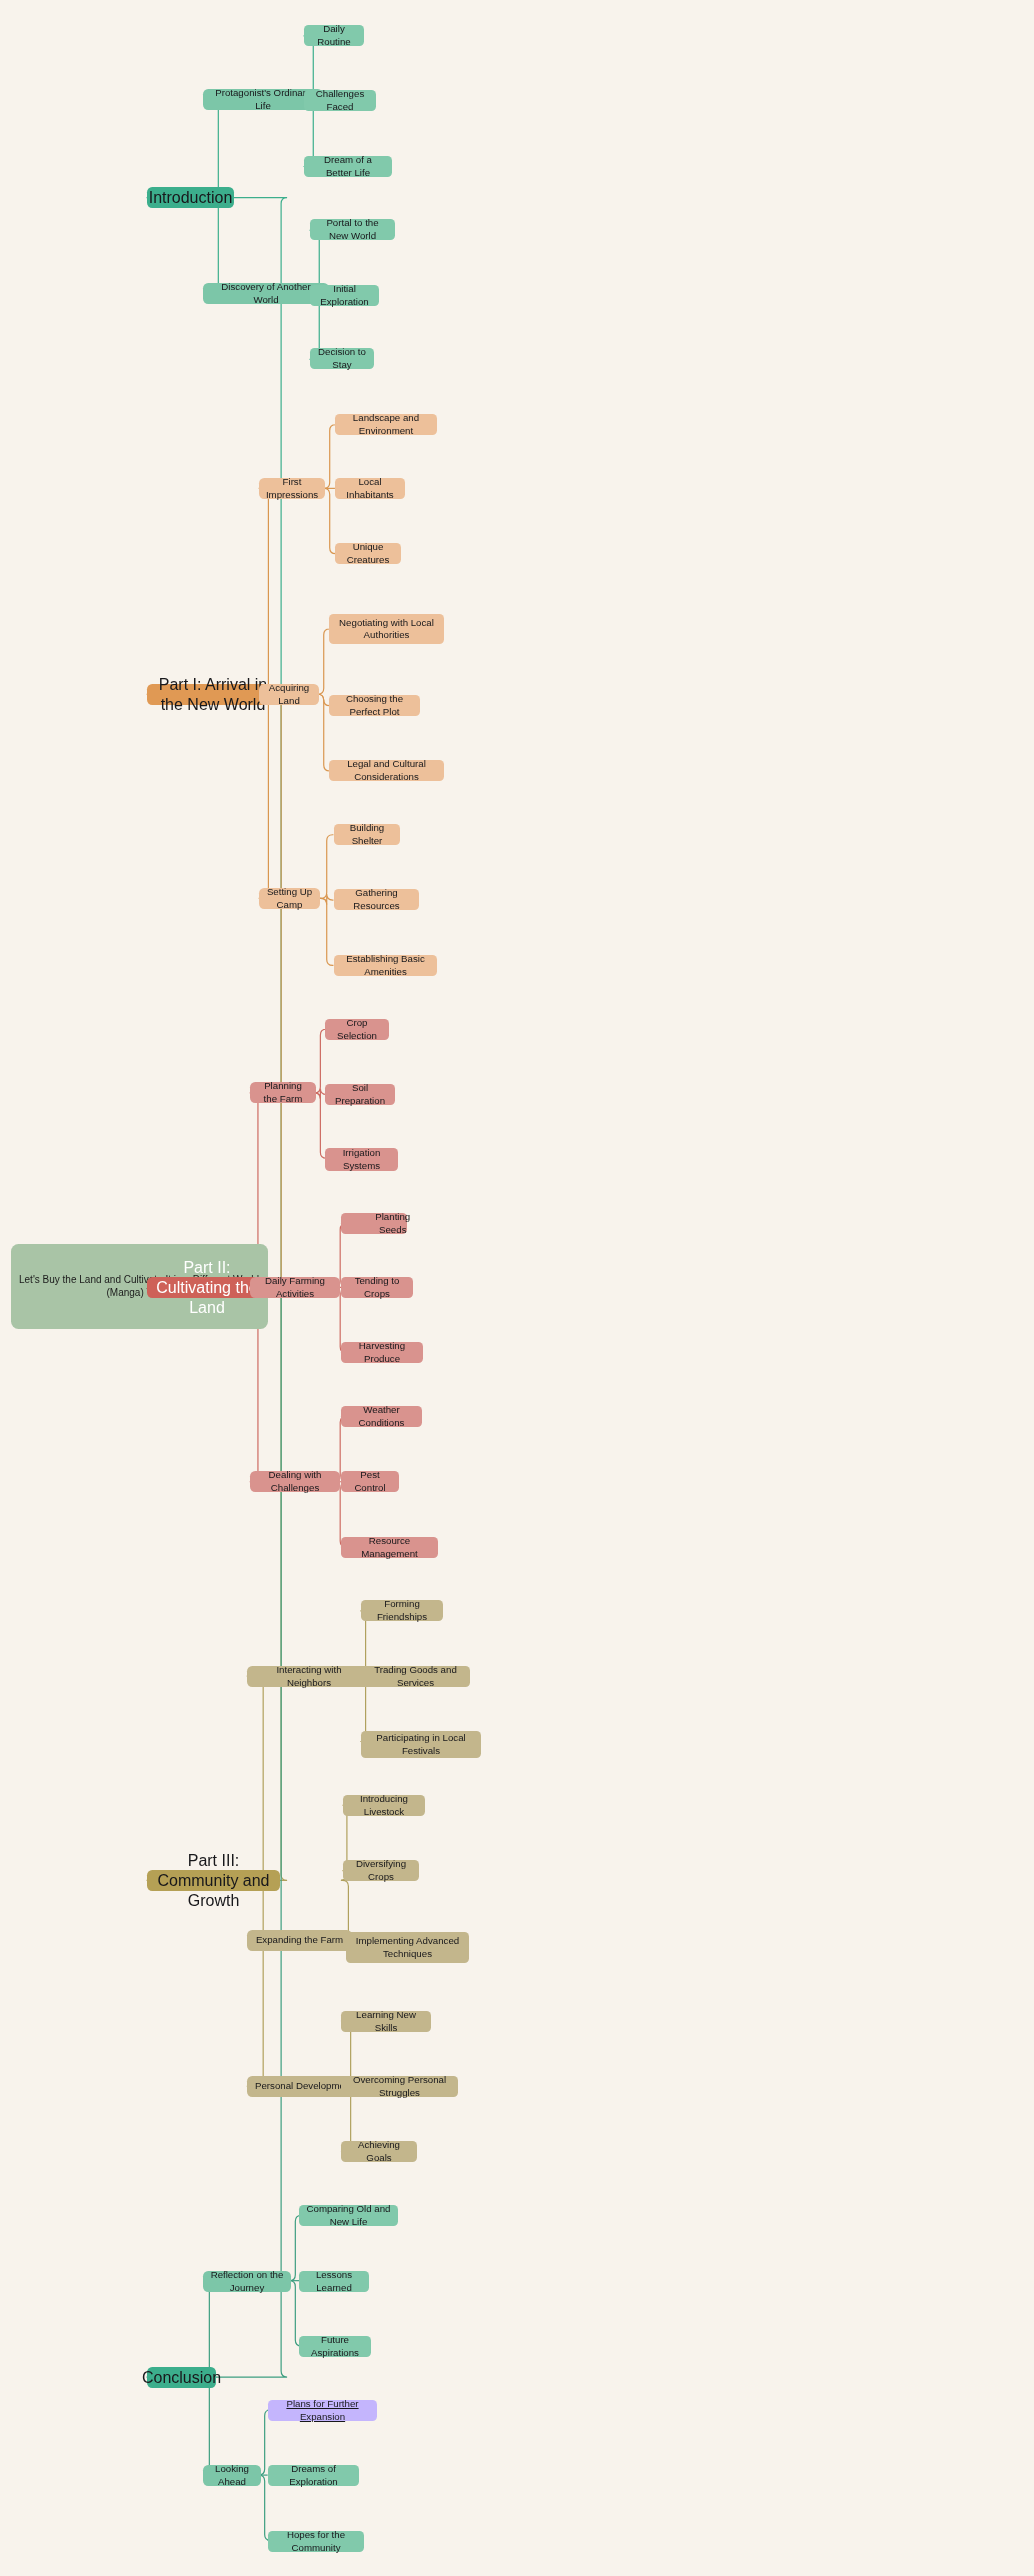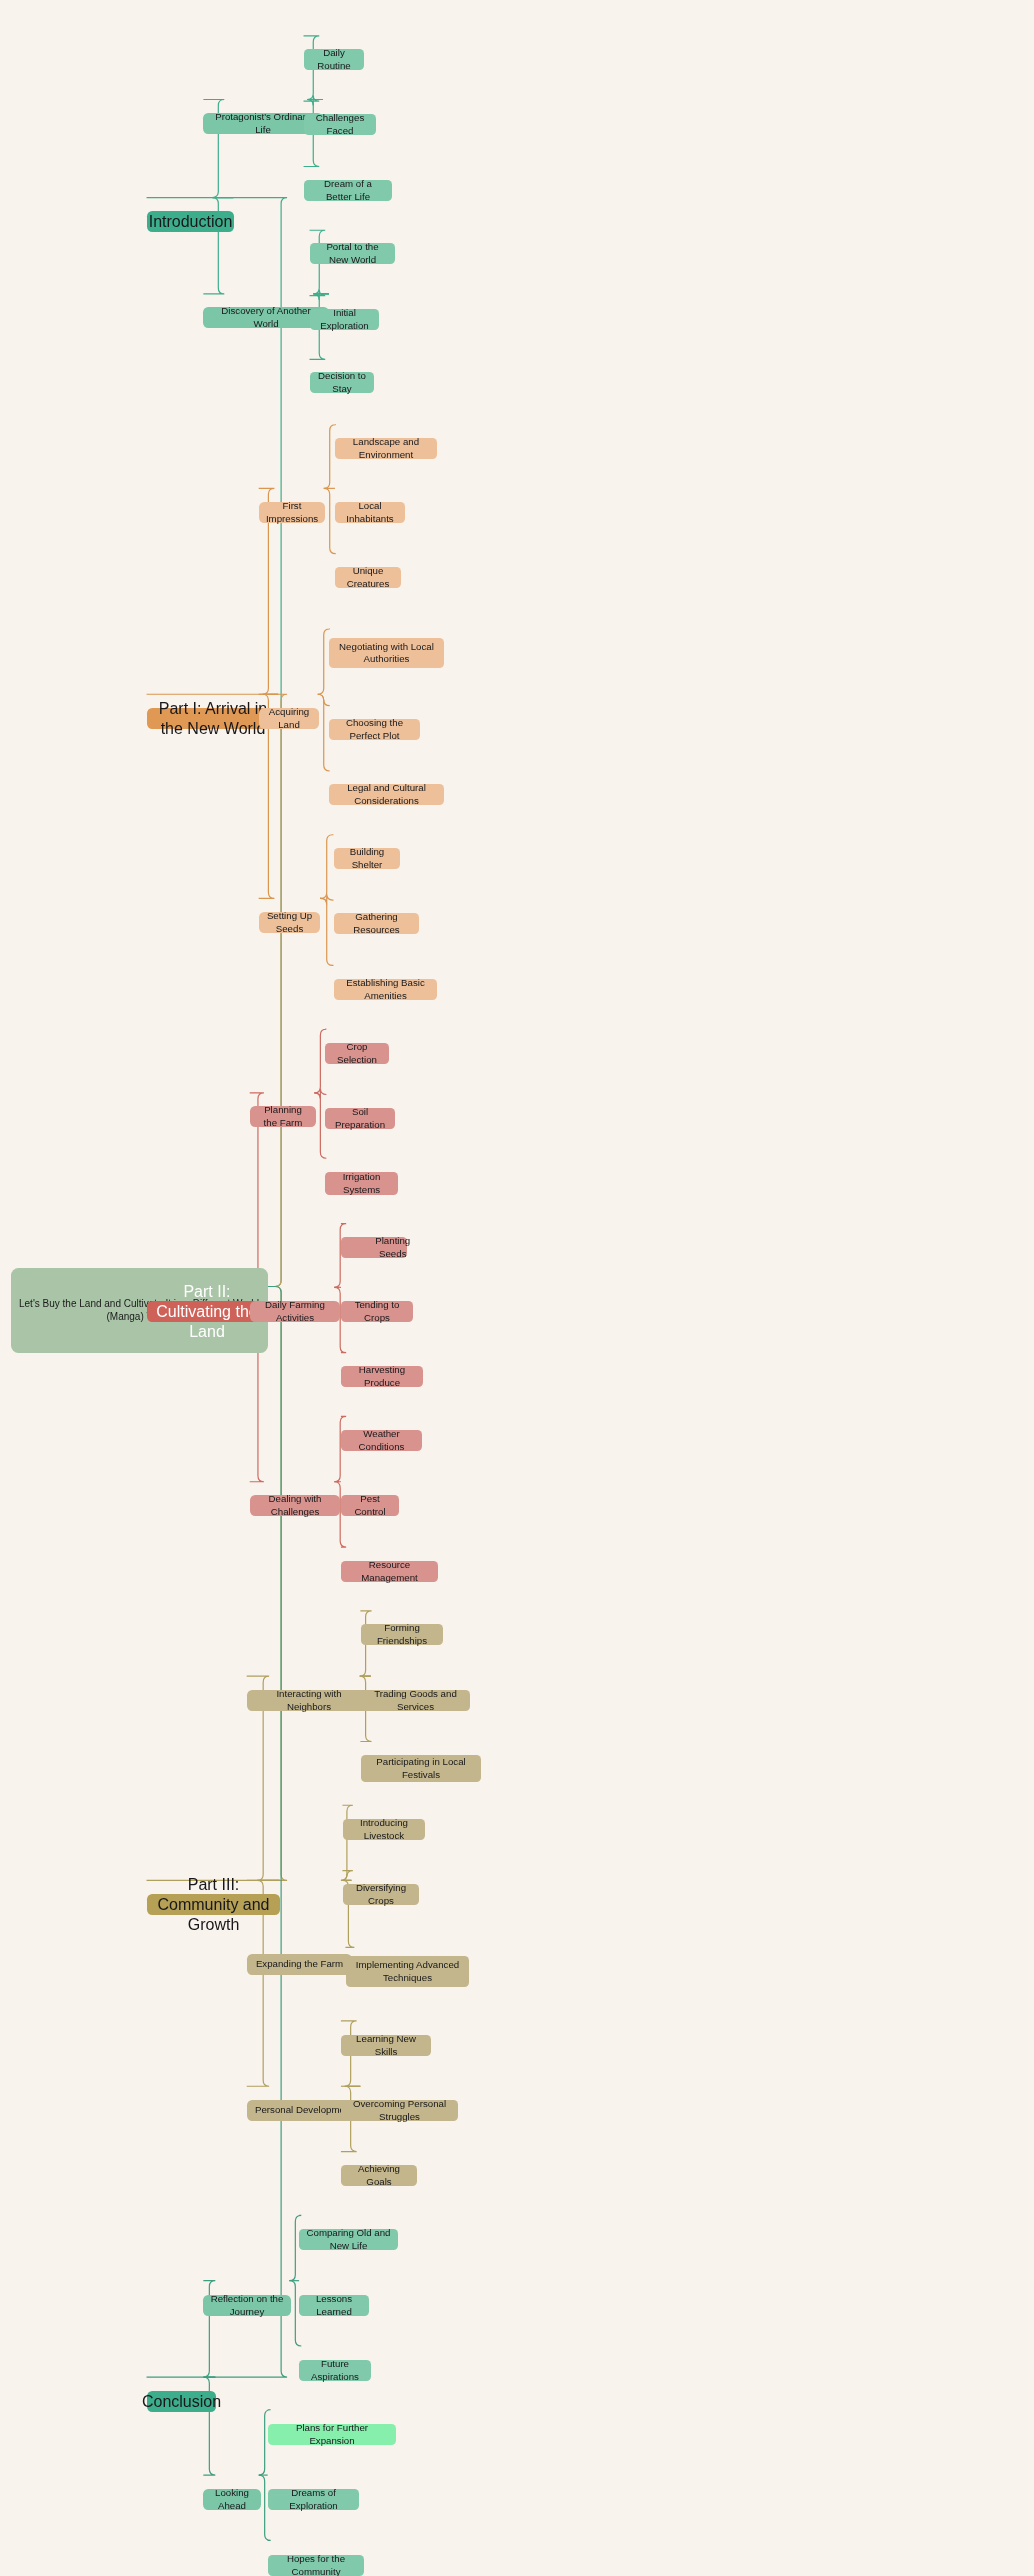--- a/index.html
+++ b/index.html
@@ -14,21 +14,20 @@
   .node{
     position:absolute;
     box-sizing:border-box;
     display:flex;align-items:center;justify-content:center;
     text-align:center;
     border-radius:6px;
     color:#18181b;
     line-height:1.25;
     padding:4.5px 7.5px;
     white-space:normal;
-    margin-top:24px;
   }
   .node.root{
     background:#a9c4a6;
     border-radius:7.5px;
     font-size:10px;
     color:#1b1b1b;
   }
   .node.l1{font-size:16px;border-radius:5.2px;}
   .node.l2{font-size:9.7px;border-radius:5.2px;}
   .node.l3{font-size:9.7px;border-radius:4.5px;}
@@ -110,21 +109,21 @@
       <div class="node l3" style="left: 310px; top: 348px; width: 64px; min-height: 21px; height: 21px; background: rgb(129, 201, 171);">Decision to Stay</div>
       <div class="node l1" style="left: 147px; top: 684px; width: 132px; min-height: 21px; height: 21px; background: rgb(224, 153, 84);">Part I: Arrival in the New World</div>
       <div class="node l2" style="left: 259px; top: 478px; width: 66px; min-height: 21px; height: 21px; background: rgb(237, 192, 154);">First Impressions</div>
       <div class="node l3" style="left: 335px; top: 414px; width: 102px; min-height: 21px; height: 21px; background: rgb(237, 192, 154);">Landscape and Environment</div>
       <div class="node l3" style="left: 335px; top: 478px; width: 70px; min-height: 21px; height: 21px; background: rgb(237, 192, 154);">Local Inhabitants</div>
       <div class="node l3" style="left: 335px; top: 543px; width: 66px; min-height: 21px; height: 21px; background: rgb(237, 192, 154);">Unique Creatures</div>
       <div class="node l2" style="left: 259px; top: 684px; width: 60px; min-height: 21px; height: 21px; background: rgb(237, 192, 154);">Acquiring Land</div>
       <div class="node l3" style="left: 329px; top: 614px; width: 115px; min-height: 30px; height: 30px; background: rgb(237, 192, 154);">Negotiating with Local Authorities</div>
       <div class="node l3" style="left: 329px; top: 695px; width: 91px; min-height: 21px; height: 21px; background: rgb(237, 192, 154);">Choosing the Perfect Plot</div>
       <div class="node l3" style="left: 329px; top: 760px; width: 115px; min-height: 21px; height: 21px; background: rgb(237, 192, 154);">Legal and Cultural Considerations</div>
-      <div class="node l2" style="left: 259px; top: 888px; width: 61px; min-height: 21px; height: 21px; background: rgb(237, 192, 154);">Setting Up Seeds</div>
+      <div class="node l2" style="left: 259px; top: 888px; width: 61px; min-height: 21px; height: 21px; background: rgb(237, 192, 154);">Setting Up Camp</div>
       <div class="node l3" style="left: 334px; top: 824px; width: 66px; min-height: 21px; height: 21px; background: rgb(237, 192, 154);">Building Shelter</div>
       <div class="node l3" style="left: 334px; top: 889px; width: 85px; min-height: 21px; height: 21px; background: rgb(237, 192, 154);">Gathering Resources</div>
       <div class="node l3" style="left: 334px; top: 955px; width: 103px; min-height: 21px; height: 21px; background: rgb(237, 192, 154);">Establishing Basic Amenities</div>
       <div class="node l1 white-text" style="left: 147px; top: 1277px; width: 120px; min-height: 21px; height: 21px; background: rgb(206, 97, 88);">Part II: Cultivating the Land</div>
       <div class="node l2" style="left: 250px; top: 1082px; width: 66px; min-height: 21px; height: 21px; background: rgb(217, 147, 142);">Planning the Farm</div>
       <div class="node l3" style="left: 325px; top: 1019px; width: 64px; min-height: 21px; height: 21px; background: rgb(217, 147, 142);">Crop Selection</div>
       <div class="node l3" style="left: 325px; top: 1084px; width: 70px; min-height: 21px; height: 21px; background: rgb(217, 147, 142);">Soil Preparation</div>
       <div class="node l3" style="left: 325px; top: 1148px; width: 73px; min-height: 21px; height: 23px; background: rgb(217, 147, 142);">Irrigation Systems</div>
       <div class="node l2" style="left: 250px; top: 1277px; width: 90px; min-height: 21px; height: 21px; background: rgb(217, 147, 142);">Daily Farming Activities</div>
       <div class="node l3" style="left: 341px; top: 1213px; width: 66px; min-height: 21px; height: 21px; background: rgb(217, 147, 142); padding-left: 45px;">Planting Seeds</div>
@@ -146,18 +145,18 @@
       <div class="node l2" style="left: 247px; top: 2076px; width: 114px; min-height: 21px; height: 21px; background: rgb(195, 182, 140);">Personal Development</div>
       <div class="node l3" style="left: 341px; top: 2011px; width: 90px; min-height: 21px; height: 21px; background: rgb(195, 182, 140);">Learning New Skills</div>
       <div class="node l3" style="left: 341px; top: 2076px; width: 117px; min-height: 21px; height: 21px; background: rgb(195, 182, 140);">Overcoming Personal Struggles</div>
       <div class="node l3" style="left: 341px; top: 2141px; width: 76px; min-height: 21px; height: 21px; background: rgb(195, 182, 140);">Achieving Goals</div>
       <div class="node l1" style="left: 147px; top: 2367px; width: 69px; min-height: 21px; height: 21px; background: rgb(60, 174, 140);">Conclusion</div>
       <div class="node l2" style="left: 203px; top: 2271px; width: 88px; min-height: 21px; height: 21px; background: rgb(124, 198, 168);">Reflection on the Journey</div>
       <div class="node l3" style="left: 299px; top: 2205px; width: 99px; min-height: 21px; height: 21px; background: rgb(129, 201, 171);">Comparing Old and New Life</div>
       <div class="node l3" style="left: 299px; top: 2271px; width: 70px; min-height: 21px; height: 21px; background: rgb(129, 201, 171);">Lessons Learned</div>
       <div class="node l3" style="left: 299px; top: 2336px; width: 72px; min-height: 21px; height: 21px; background: rgb(129, 201, 171);">Future Aspirations</div>
       <div class="node l2" style="left: 203px; top: 2465px; width: 58px; min-height: 21px; height: 21px; background: rgb(124, 198, 168);">Looking Ahead</div>
-      <div class="node l3" style="left: 268px; top: 2400px; width: 128px; min-height: 21px; height: 21px; background: #86efac;">Plans for Further Expansion</div>
+      <div class="node l3" style="left: 268px; top: 2400px; width: 109px; min-height: 21px; height: 21px; background: #c4b5fd; text-decoration: underline;">Plans for Further Expansion</div>
       <div class="node l3" style="left: 268px; top: 2465px; width: 91px; min-height: 21px; height: 21px; background: rgb(129, 201, 171);">Dreams of Exploration</div>
       <div class="node l3" style="left: 268px; top: 2531px; width: 96px; min-height: 21px; height: 21px; background: rgb(129, 201, 171);">Hopes for the Community</div>
     </div>
 </div>
 
 
 </body></html>

